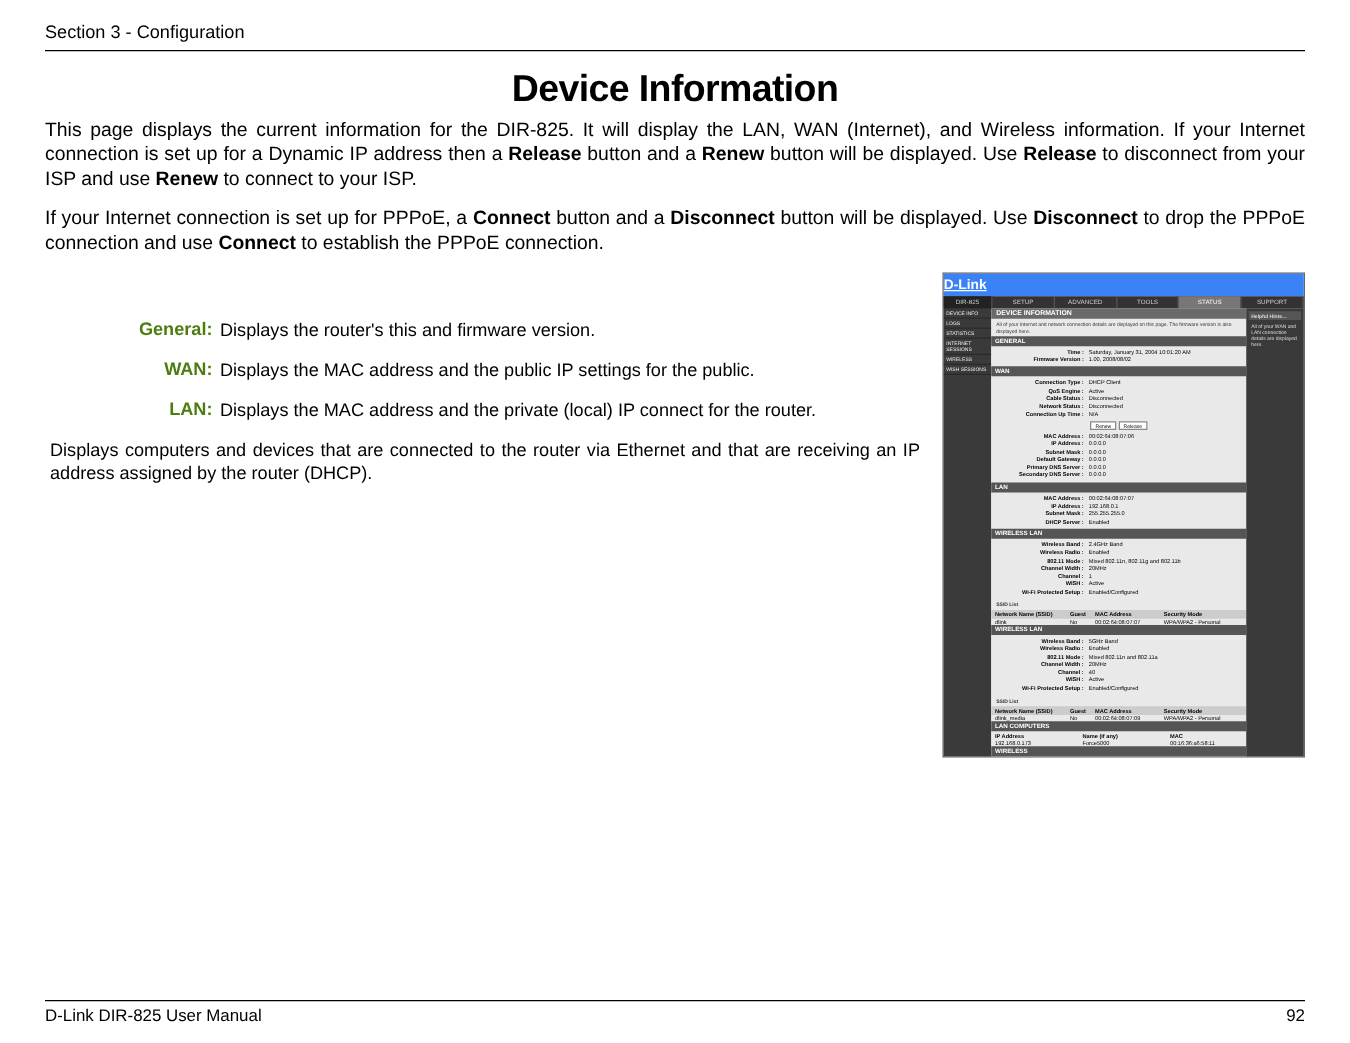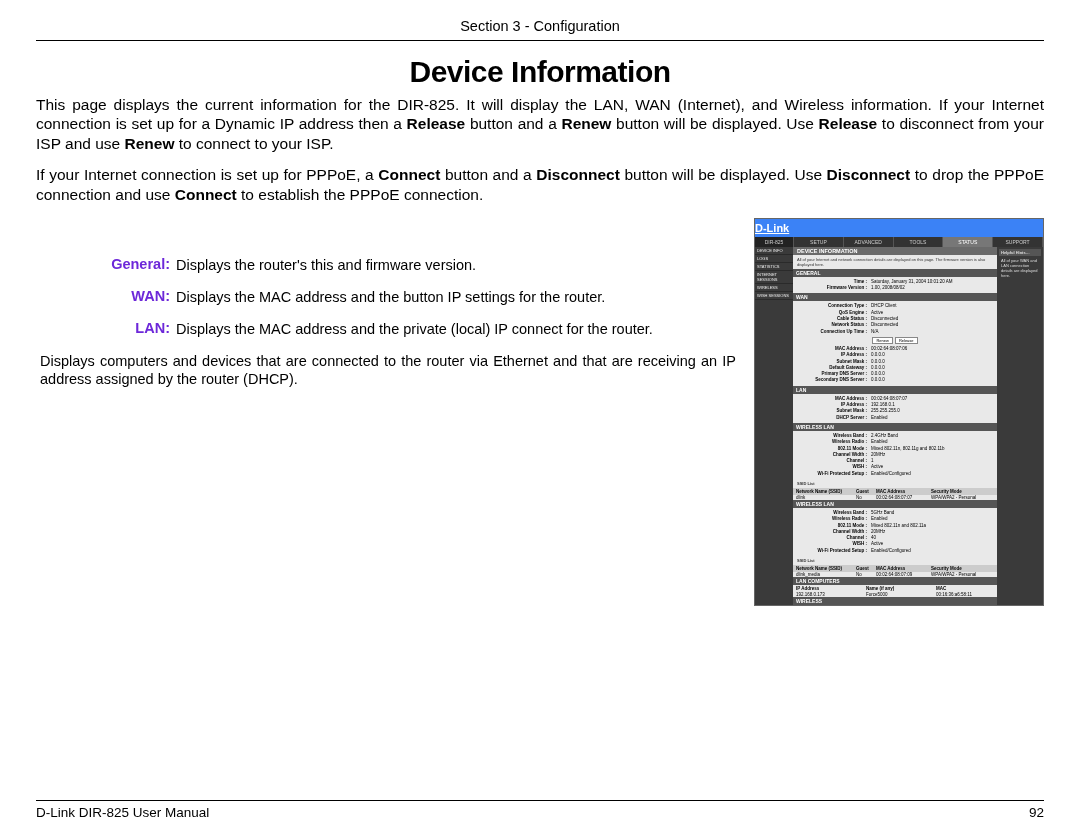--- a/index.html
+++ b/index.html
@@ -9,32 +9,32 @@
     background: #fff;
     color: #000;
     width: 1080px;
     height: 834px;
     box-sizing: border-box;
     padding: 18px 36px 10px 36px;
     position: relative;
   }
   .rule-top { border-top: 1px solid #000; margin-top: 6px; }
   .rule-bottom { border-top: 1px solid #000; margin-bottom: 4px; }
-  .section-header { font-size: 14.5px; margin-bottom: 2px; text-align: center; }
+  .section-header { font-size: 14.5px; margin-bottom: 2px; }
   .main-title {
     font-size: 30px; font-weight: bold; text-align: center;
     margin: 14px 0 6px 0; letter-spacing: -0.5px;
   }
   .intro { font-size: 15.5px; text-align: justify; line-height: 1.25; margin: 4px 0 12px 0; }
   .intro b { font-weight: bold; }
   .content-wrap { display: flex; gap: 18px; }
   .defs { flex: 1; margin-top: 40px; }
   .def-row { display: flex; margin-bottom: 14px; }
   .def-term {
-    width: 134px; text-align: right; color: #6d28d9; font-weight: bold;
+    width: 134px; text-align: right; color: #4d7c0f; font-weight: bold;
     font-size: 14.5px; flex-shrink: 0; padding-right: 2px;
   }
   .def-desc { flex: 1; font-size: 14.5px; text-align: justify; line-height: 1.25; padding-left: 4px; }
   .screenshot {
     width: 288px; border: 1px solid #666; background: #e9e9e9;
     font-family: Arial, sans-serif; color: #000; margin-top: 2px;
   }
   .ss-brand { background: #3b82f6; color: #fff; font-weight: bold; font-size: 11px; padding: 3px 0; text-decoration: underline; }
   .ss-tabs { display: flex; background: #333; font-size: 5px; color: #ccc; }
   .ss-tabs .tb { flex: 1; text-align: center; padding: 2px 0; border-right: 1px solid #555; }
@@ -74,21 +74,21 @@
 </p>
 
 <div class="content-wrap">
   <div class="defs">
     <div class="def-row">
         <div class="def-term">General:</div>
         <div class="def-desc">Displays the router's this and firmware version.</div>
       </div>
     <div class="def-row">
         <div class="def-term">WAN:</div>
-        <div class="def-desc">Displays the MAC address and the button IP settings for the router.</div>
+        <div class="def-desc">Displays the MAC address and the public IP settings for the public.</div>
       </div>
     <div class="def-row">
         <div class="def-term">LAN:</div>
         <div class="def-desc">Displays the MAC address and the private (local) IP connect for the router.</div>
       </div>
     <div class="def-row">
         <div class="def-desc">Displays computers and devices that are connected to the router via Ethernet and that are receiving an IP address assigned by the router (DHCP).</div>
       </div>
   </div>
 

